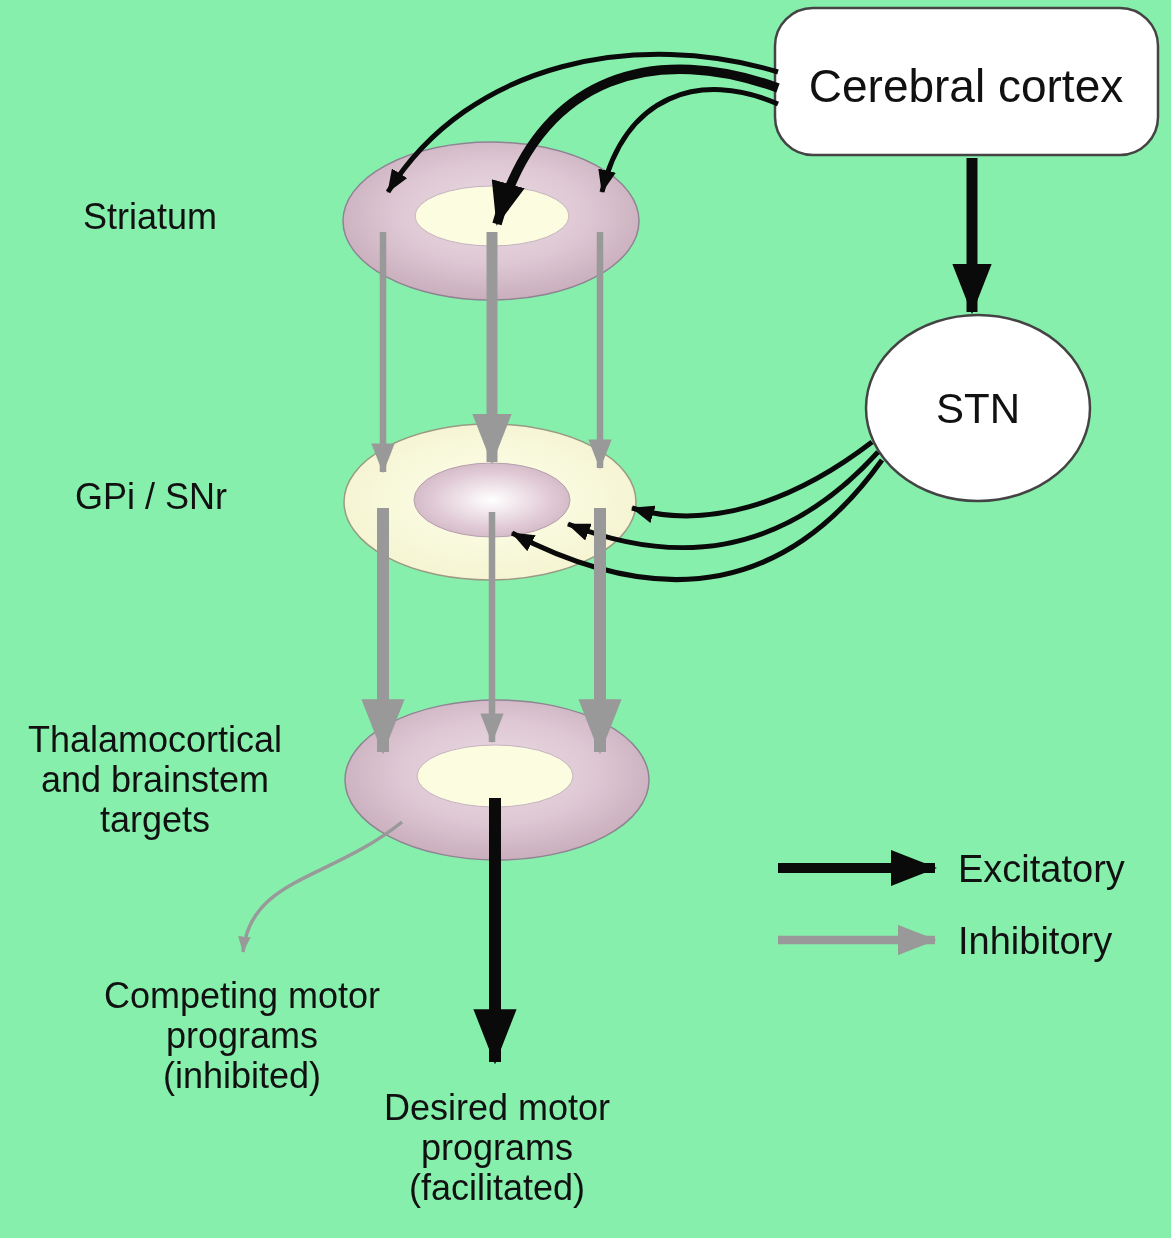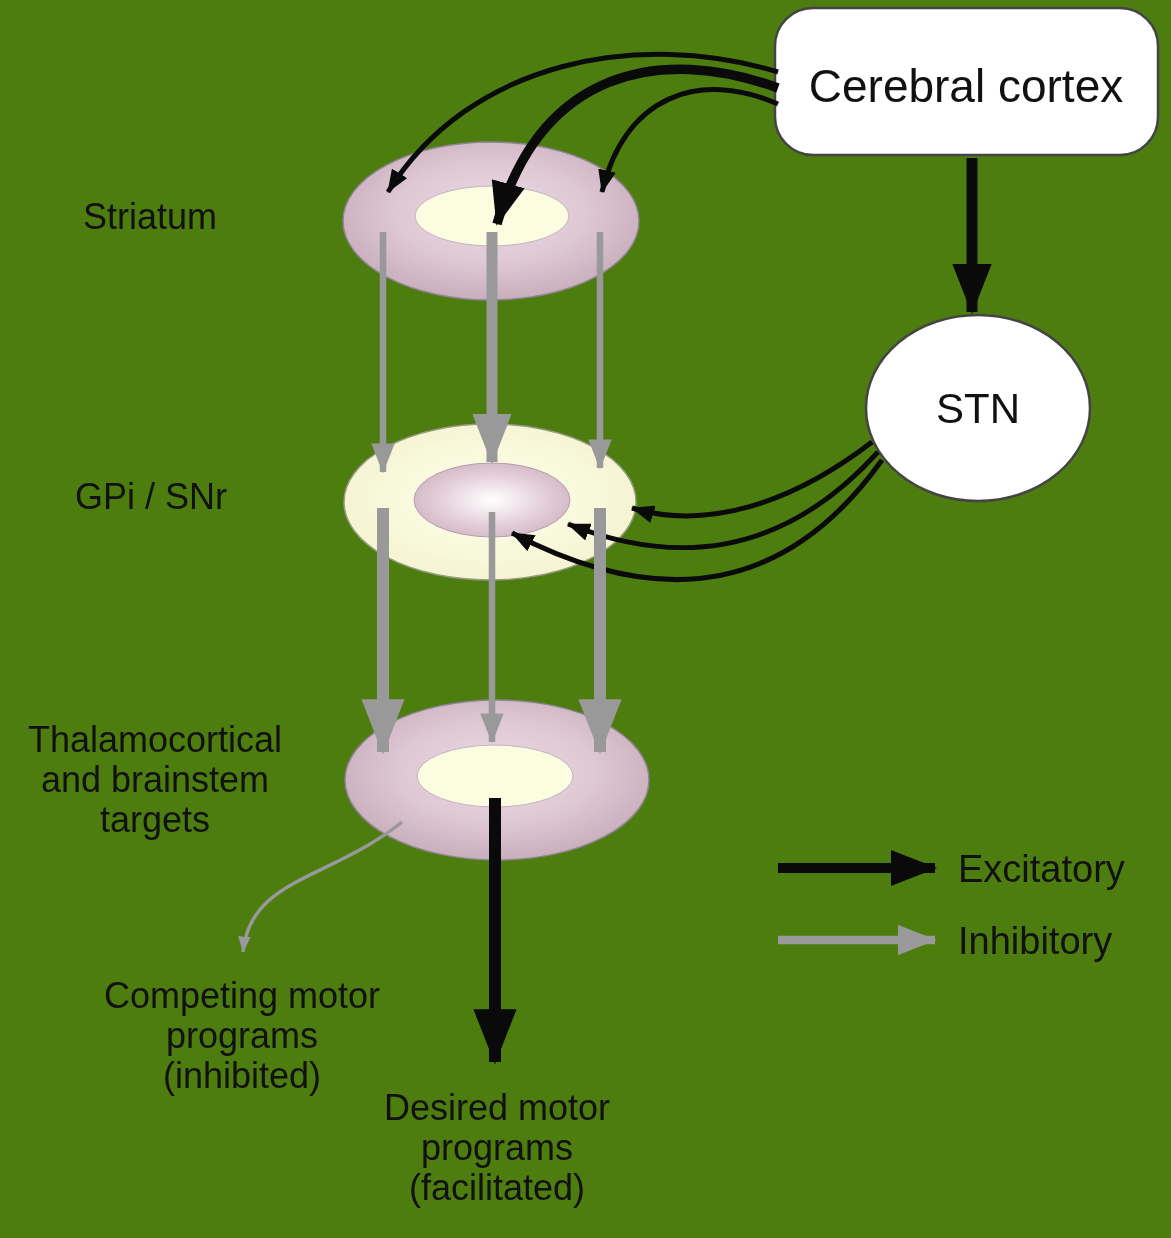--- a/index.html
+++ b/index.html
@@ -1,16 +1,16 @@
 <!DOCTYPE html>
 <html><head>
 <meta charset="utf-8">
 <style>
   html,body{margin:0;padding:0;background:#ffffff;}
-  .canvas{position:relative;width:1171px;height:1238px;background:#4d7c0f;overflow:hidden;}
+  .canvas{position:relative;width:1171px;height:1238px;background:#86efac;overflow:hidden;}
   svg{display:block;}
   .lbl{font-family:"Liberation Sans","DejaVu Sans",sans-serif;fill:#111111;}
   .f46{font-size:46px;}
   .f42{font-size:42px;}
   .f38{font-size:38px;}
   .f36{font-size:36px;}
   .node-shape{fill:#ffffff;stroke:#444444;stroke-width:2.5;}
   .arrow{fill:none;}
 </style>
 </head>

